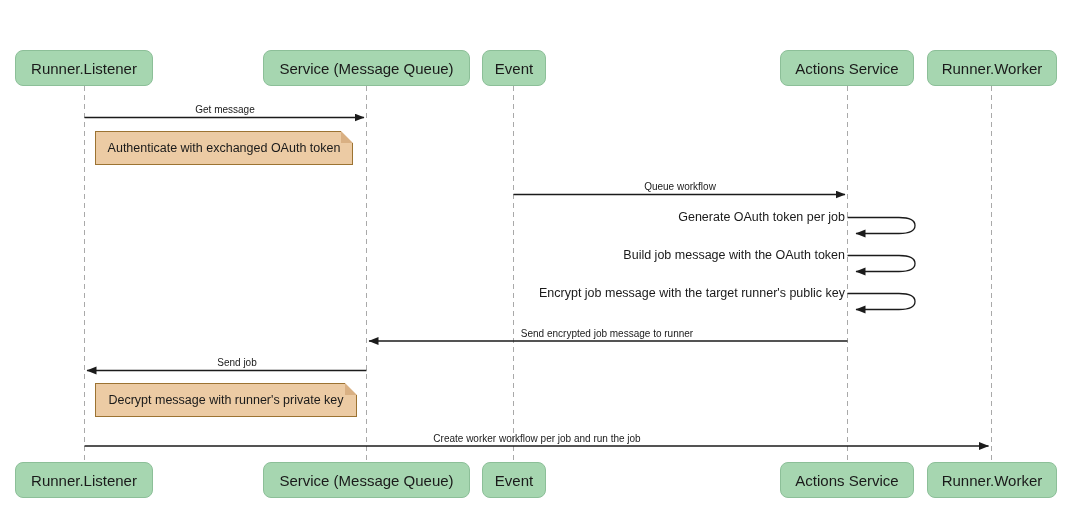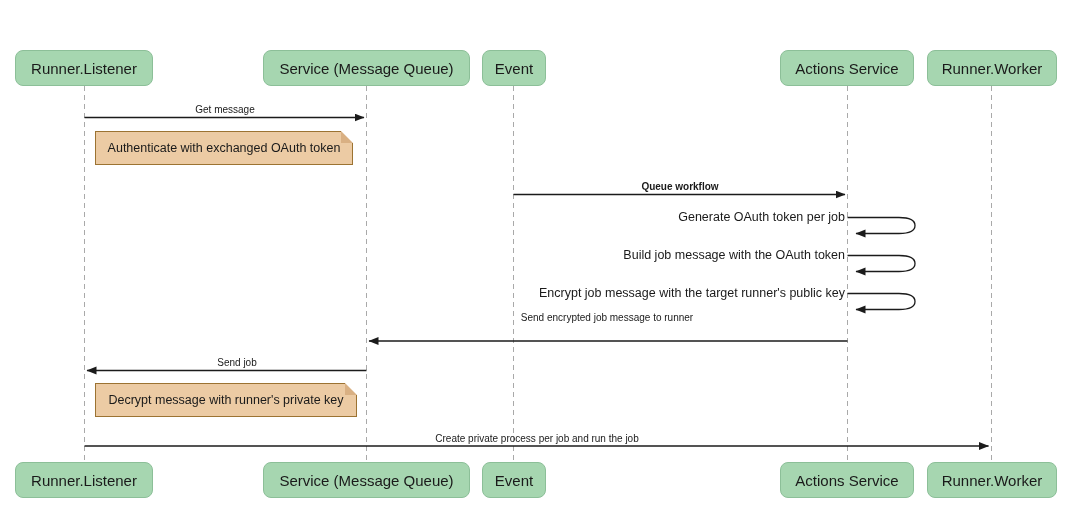--- a/index.html
+++ b/index.html
@@ -101,27 +101,27 @@
       <span>Event</span>
     </div>
   <div class="actor" style="left:780px;top:462px;width:134px;">
       <span>Actions Service</span>
     </div>
   <div class="actor" style="left:927px;top:462px;width:130px;">
       <span>Runner.Worker</span>
     </div>
 
   <div class="msg" style="left:225px;top:102px;">Get message</div>
-  <div class="msg" style="left:680px;top:179px;font-weight:bold;">Queue workflow</div>
+  <div class="msg" style="left:680px;top:179px;">Queue workflow</div>
   <div class="msg-right" style="right:227px;top:248px;">Build job message with the OAuth token</div>
   <div class="msg-right" style="right:227px;top:210px;">Generate OAuth token per job</div>
   <div class="msg-right" style="right:227px;top:286px;text-align:center;">Encrypt job message with the target runner's public key</div>
-  <div class="msg" style="left:607px;top:310px;">Send encrypted job message to runner</div>
+  <div class="msg" style="left:607px;top:326px;">Send encrypted job message to runner</div>
   <div class="msg" style="left:225px;top:355px;margin-left:12px;">Send job</div>
-  <div class="msg" style="left:537px;top:431px;">Create private process per job and run the job</div>
+  <div class="msg" style="left:537px;top:431px;">Create worker workflow per job and run the job</div>
 
   <div class="note" style="left:95px;top:383px;width:262px;height:34px;">
       <span>Decrypt message with runner's private key</span>
     </div>
   <div class="note" style="left:95px;top:131px;width:258px;height:34px;">
       <span>Authenticate with exchanged OAuth token</span>
     </div>
 
 </div>
 

